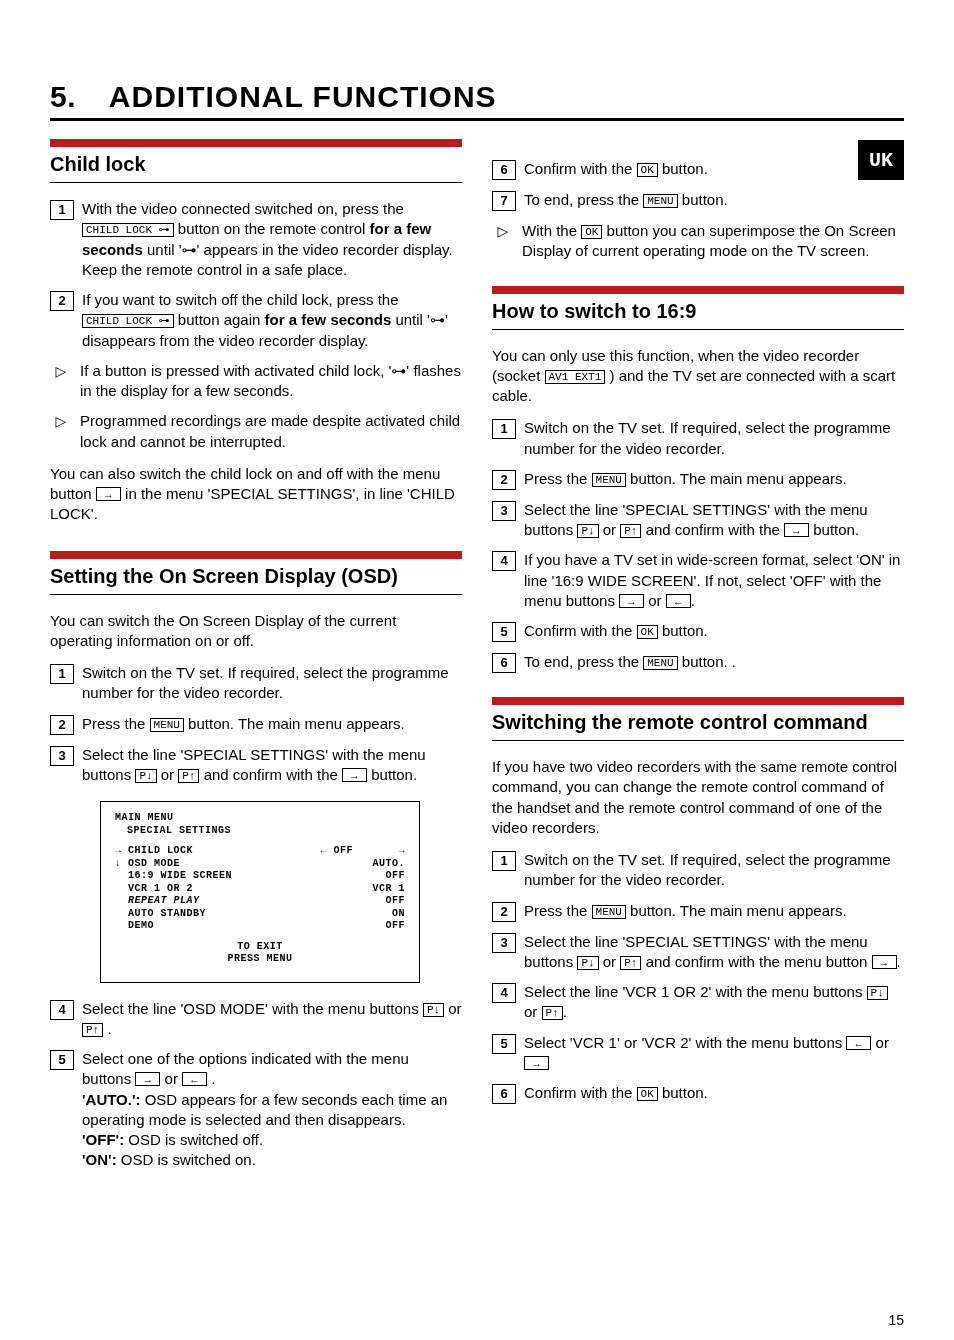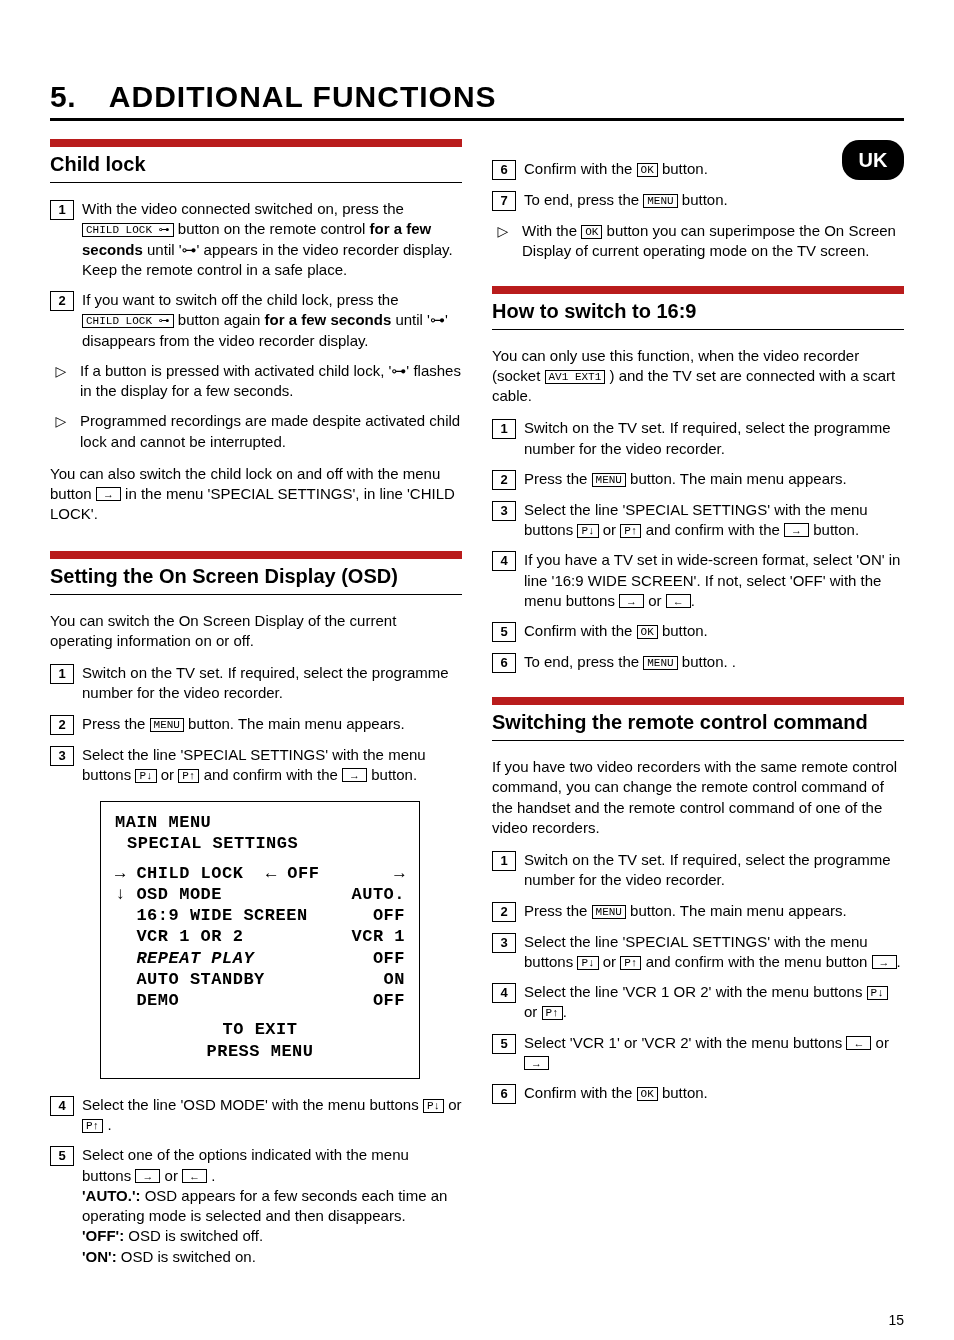--- a/index.html
+++ b/index.html
@@ -40,31 +40,30 @@
     gap: 30px;
   }
   .col {
     flex: 1;
     min-width: 0;
   }
   .region-badge {
     position: absolute;
     right: 50px;
     top: 140px;
-    width: 62px;
+    width: 46px;
     height: 40px;
     background: #000;
     color: #fff;
     font-weight: bold;
     font-size: 20px;
     display: flex;
     align-items: center;
     justify-content: center;
-    font-family: Liberation Sans, sans-serif;
-    border-radius: 17px;
+    font-family: Liberation Mono, monospace;
   }
   h2 {
     font-size: 20px;
     font-weight: bold;
     margin: 0 0 6px 0;
     border-top: 8px solid #b91c1c;
     padding-top: 6px;
     font-family: "Arial Narrow", Arial, sans-serif;
   }
   .h2-rule { border-bottom: 1.5px solid #000; margin-bottom: 16px; }
@@ -120,21 +119,21 @@
     margin: 12px 0;
     line-height: 1.35;
   }
   .osd-panel {
     margin: 16px 0 16px 50px;
     border: 1.5px solid #000;
     border-radius: 0;
     width: 290px;
     padding: 10px 14px 16px 14px;
     font-family: "Courier New", monospace;
-    font-size: 17px;
+    font-size: 10px;
     line-height: 1.25;
     font-weight: bold;
     letter-spacing: 0.5px;
   }
   .osd-row { display: flex; justify-content: space-between; }
   .osd-title { margin-bottom: 8px; }
   .osd-exit { text-align: center; margin-top: 8px; }
   .page-num {
     position: absolute;
     right: 50px;

